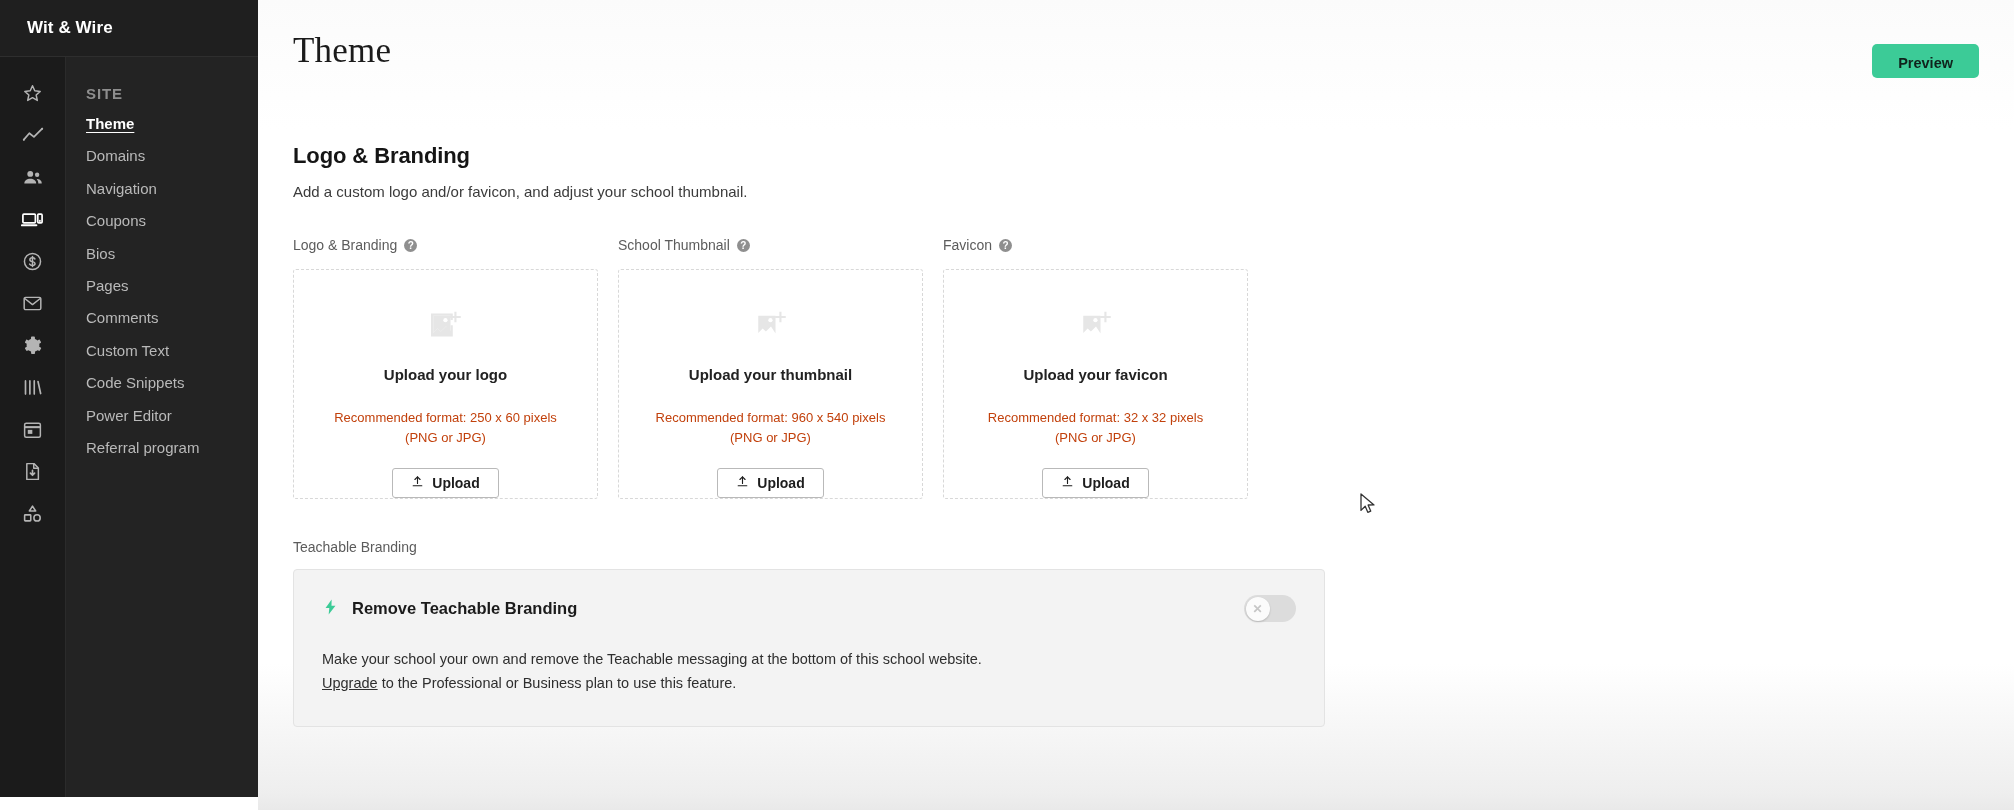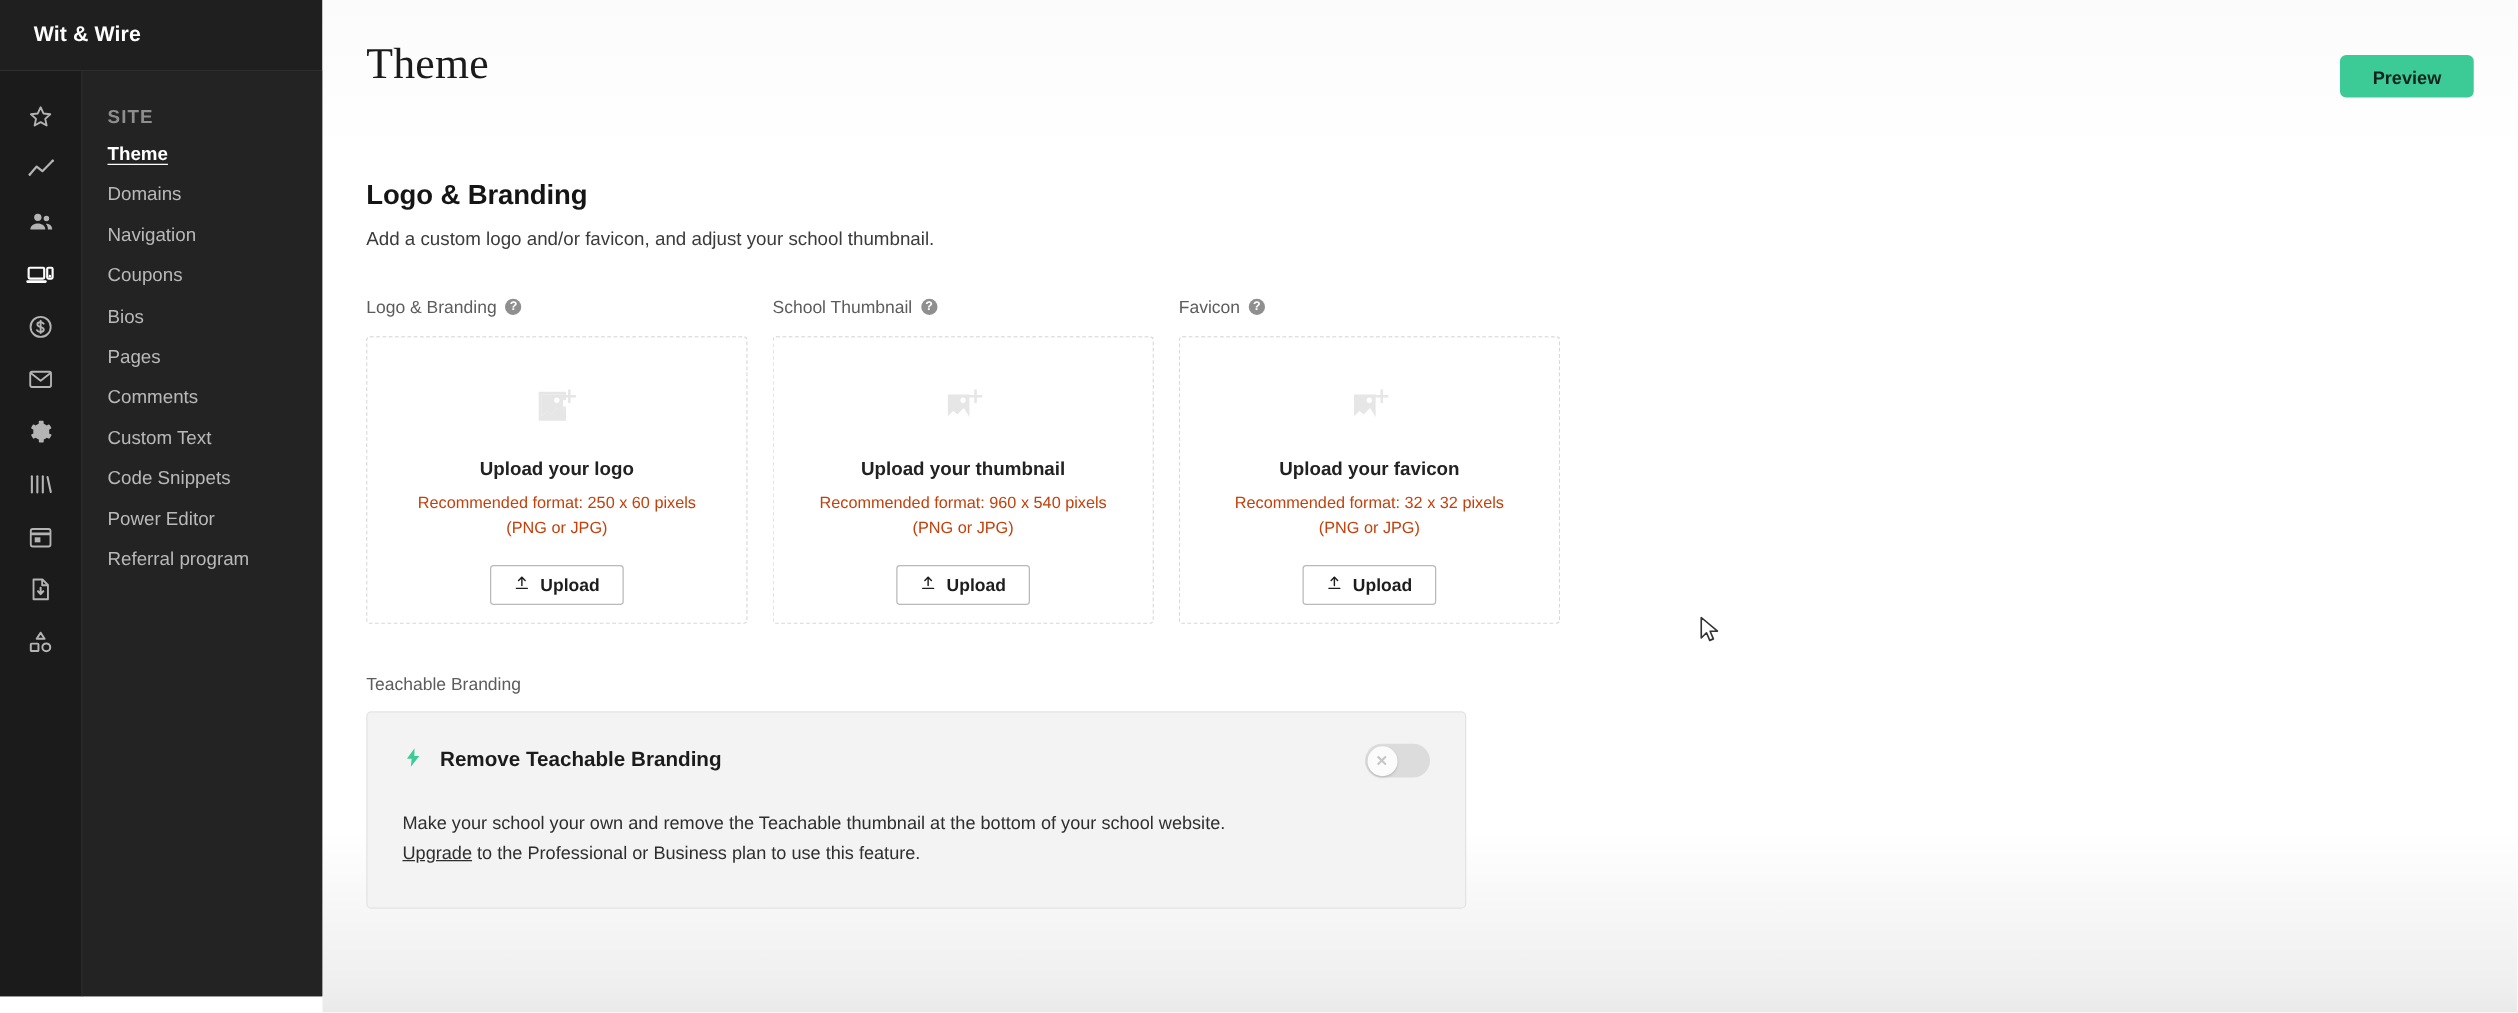--- a/index.html
+++ b/index.html
@@ -191,21 +191,21 @@
     justify-content: flex-start;
     padding-top: 38px;
     background: #ffffff;
     cursor: pointer;
   }
   .ph-icon { margin-bottom: 20px; }
   .dz-title {
     font-size: 15px;
     font-weight: bold;
     color: #222222;
-    margin-bottom: 8px;
+    margin-bottom: 25px;
   }
   .dz-sub {
     font-size: 13px;
     color: #c2410c;
     text-align: center;
     line-height: 1.55;
   }
   .upload-btn {
     margin-top: 20px;
     height: 32px;
@@ -224,21 +224,21 @@
   }
 
   
   .tb-label {
     font-size: 14px;
     color: #5c5c5c;
     margin-top: 40px;
   }
   .tb-card {
     margin-top: 14px;
-    width: 880px;
+    width: 1032px;
     background: #f3f3f3;
     border: 1px solid #e3e3e3;
     border-radius: 4px;
     padding: 25px 28px 30px 28px;
   }
   .tb-head {
     display: flex;
     align-items: center;
     justify-content: space-between;
   }
@@ -520,21 +520,21 @@
                 <path d="M13.6 1.5L5 13.4h5.3L9.4 22.5 19 10.2h-5.6z"></path>
               </svg>
             </span>
             <span class="tb-title">Remove Teachable Branding</span>
           </div>
           <div class="toggle">
             <span class="knob">✕</span>
           </div>
         </div>
         <div class="tb-body">
-          <div class="tb-line">Make your school your own and remove the Teachable thumbnail at the bottom of your school website.</div>
+          <div class="tb-line">Make your school your own and remove the Teachable messaging at the bottom of this school website.</div>
           <div class="tb-line"><span class="tb-link">Upgrade</span><span> to the Professional or Business plan to use this feature.</span></div>
         </div>
       </div>
 
     </div>
 
     <span class="cursor">
       <svg width="18" height="22" viewBox="0 0 18 22">
         <path d="M1 1l0 16.4 4.2-4.2 2.6 6.1 2.9-1.2-2.6-6.1 5.9-.1z" fill="#ffffff" stroke="#333333" stroke-width="1.3" stroke-linejoin="round"></path>
       </svg>

